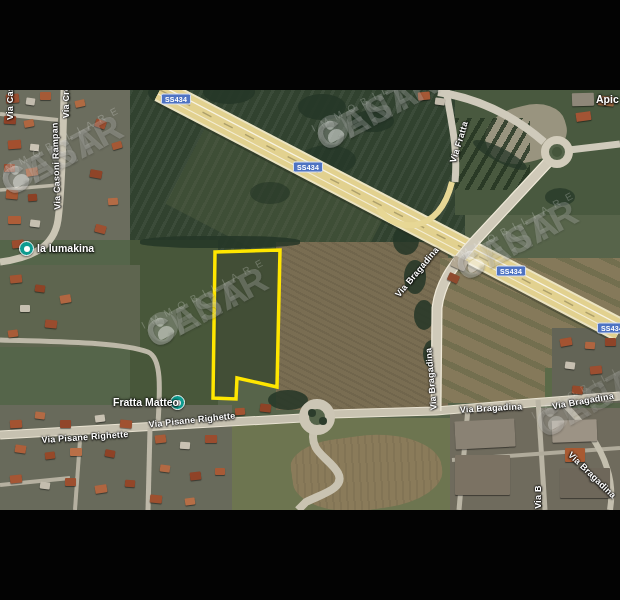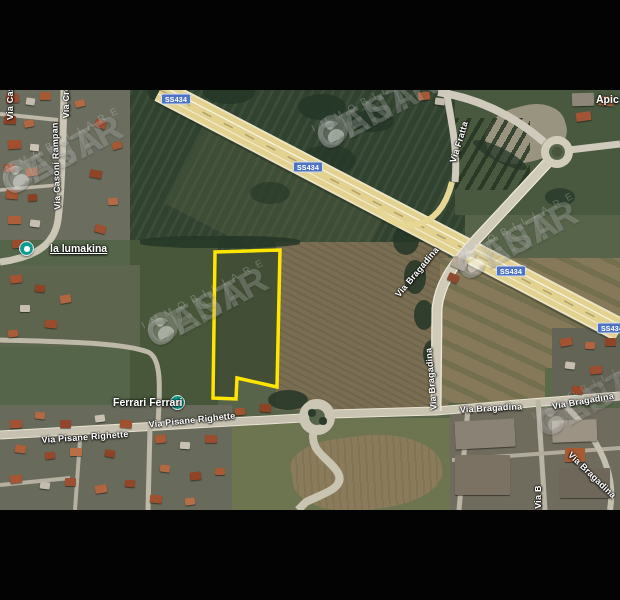--- a/index.html
+++ b/index.html
@@ -261,19 +261,19 @@
   <span class="rl" style="left:583px;top:311px;transform:translate(-50%,-50%) rotate(-10deg);">Via Bragadina</span>
   <span class="rl" style="left:592px;top:385px;transform:translate(-50%,-50%) rotate(44deg);">Via Bragadina</span>
   <span class="rl" style="left:538px;top:407px;transform:translate(-50%,-50%) rotate(-90deg);">Via B</span>
   <span class="rl" style="left:85px;top:347px;transform:translate(-50%,-50%) rotate(-4deg);">Via Pisane Righette</span>
   <span class="rl" style="left:192px;top:330px;transform:translate(-50%,-50%) rotate(-6deg);">Via Pisane Righette</span>
   <span class="place" style="left:596px;top:3px;">Apic</span>
 
   <div class="poi" style="left:19px;top:151px;">
       <i></i>
     </div>
-  <span class="place" style="left:50px;top:152px;text-decoration:underline;">la lumakina</span>
+  <span class="place" style="left:37px;top:152px;">la lumakina</span>
   <div class="poi" style="left:170px;top:305px;">
       <i></i>
     </div>
-  <span class="place" style="left:113px;top:306px;">Ferrari Ferrari</span>
+  <span class="place" style="left:113px;top:306px;">Fratta Matteo</span>
 
 </div>
 
 </body></html>

